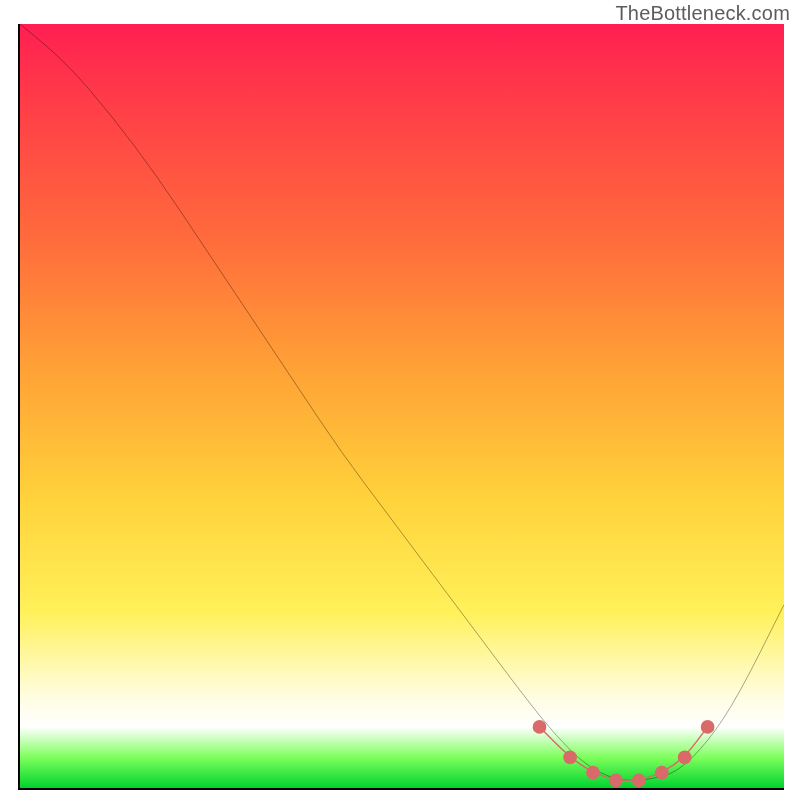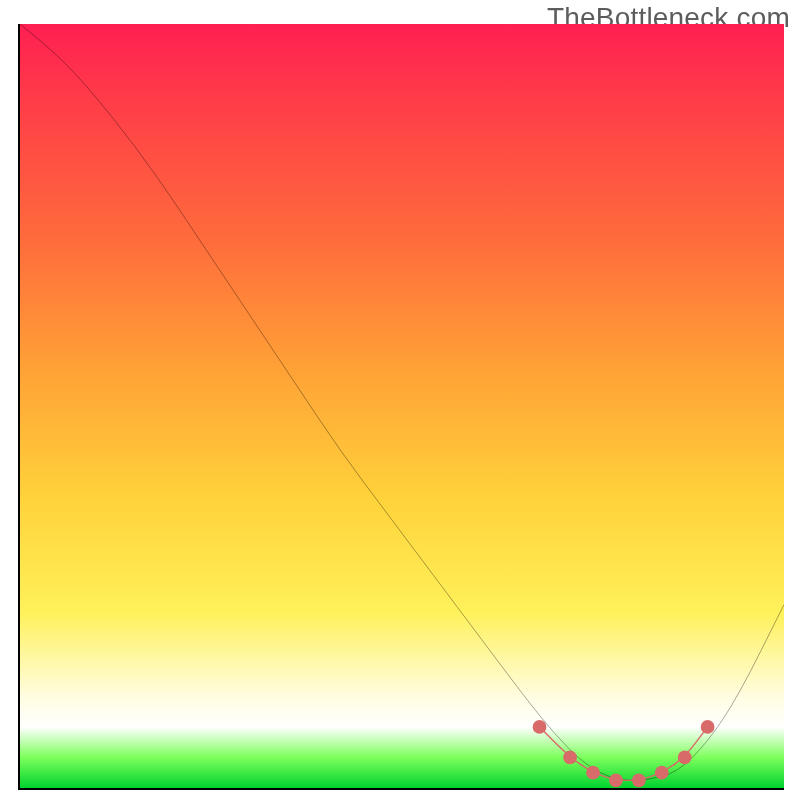--- a/index.html
+++ b/index.html
@@ -14,21 +14,21 @@
   .canvas {
     position: relative;
     width: 800px;
     height: 800px;
   }
   .watermark {
     position: absolute;
     top: 2px;
     right: 10px;
     color: #5c5c5c;
-    font-size: 28px;
+    font-size: 20px;
     font-weight: 500;
     letter-spacing: 0.2px;
   }
   .plot {
     position: absolute;
     left: 18px;
     top: 24px;
     width: 766px;
     height: 766px;
     border-left: 2px solid #000;

